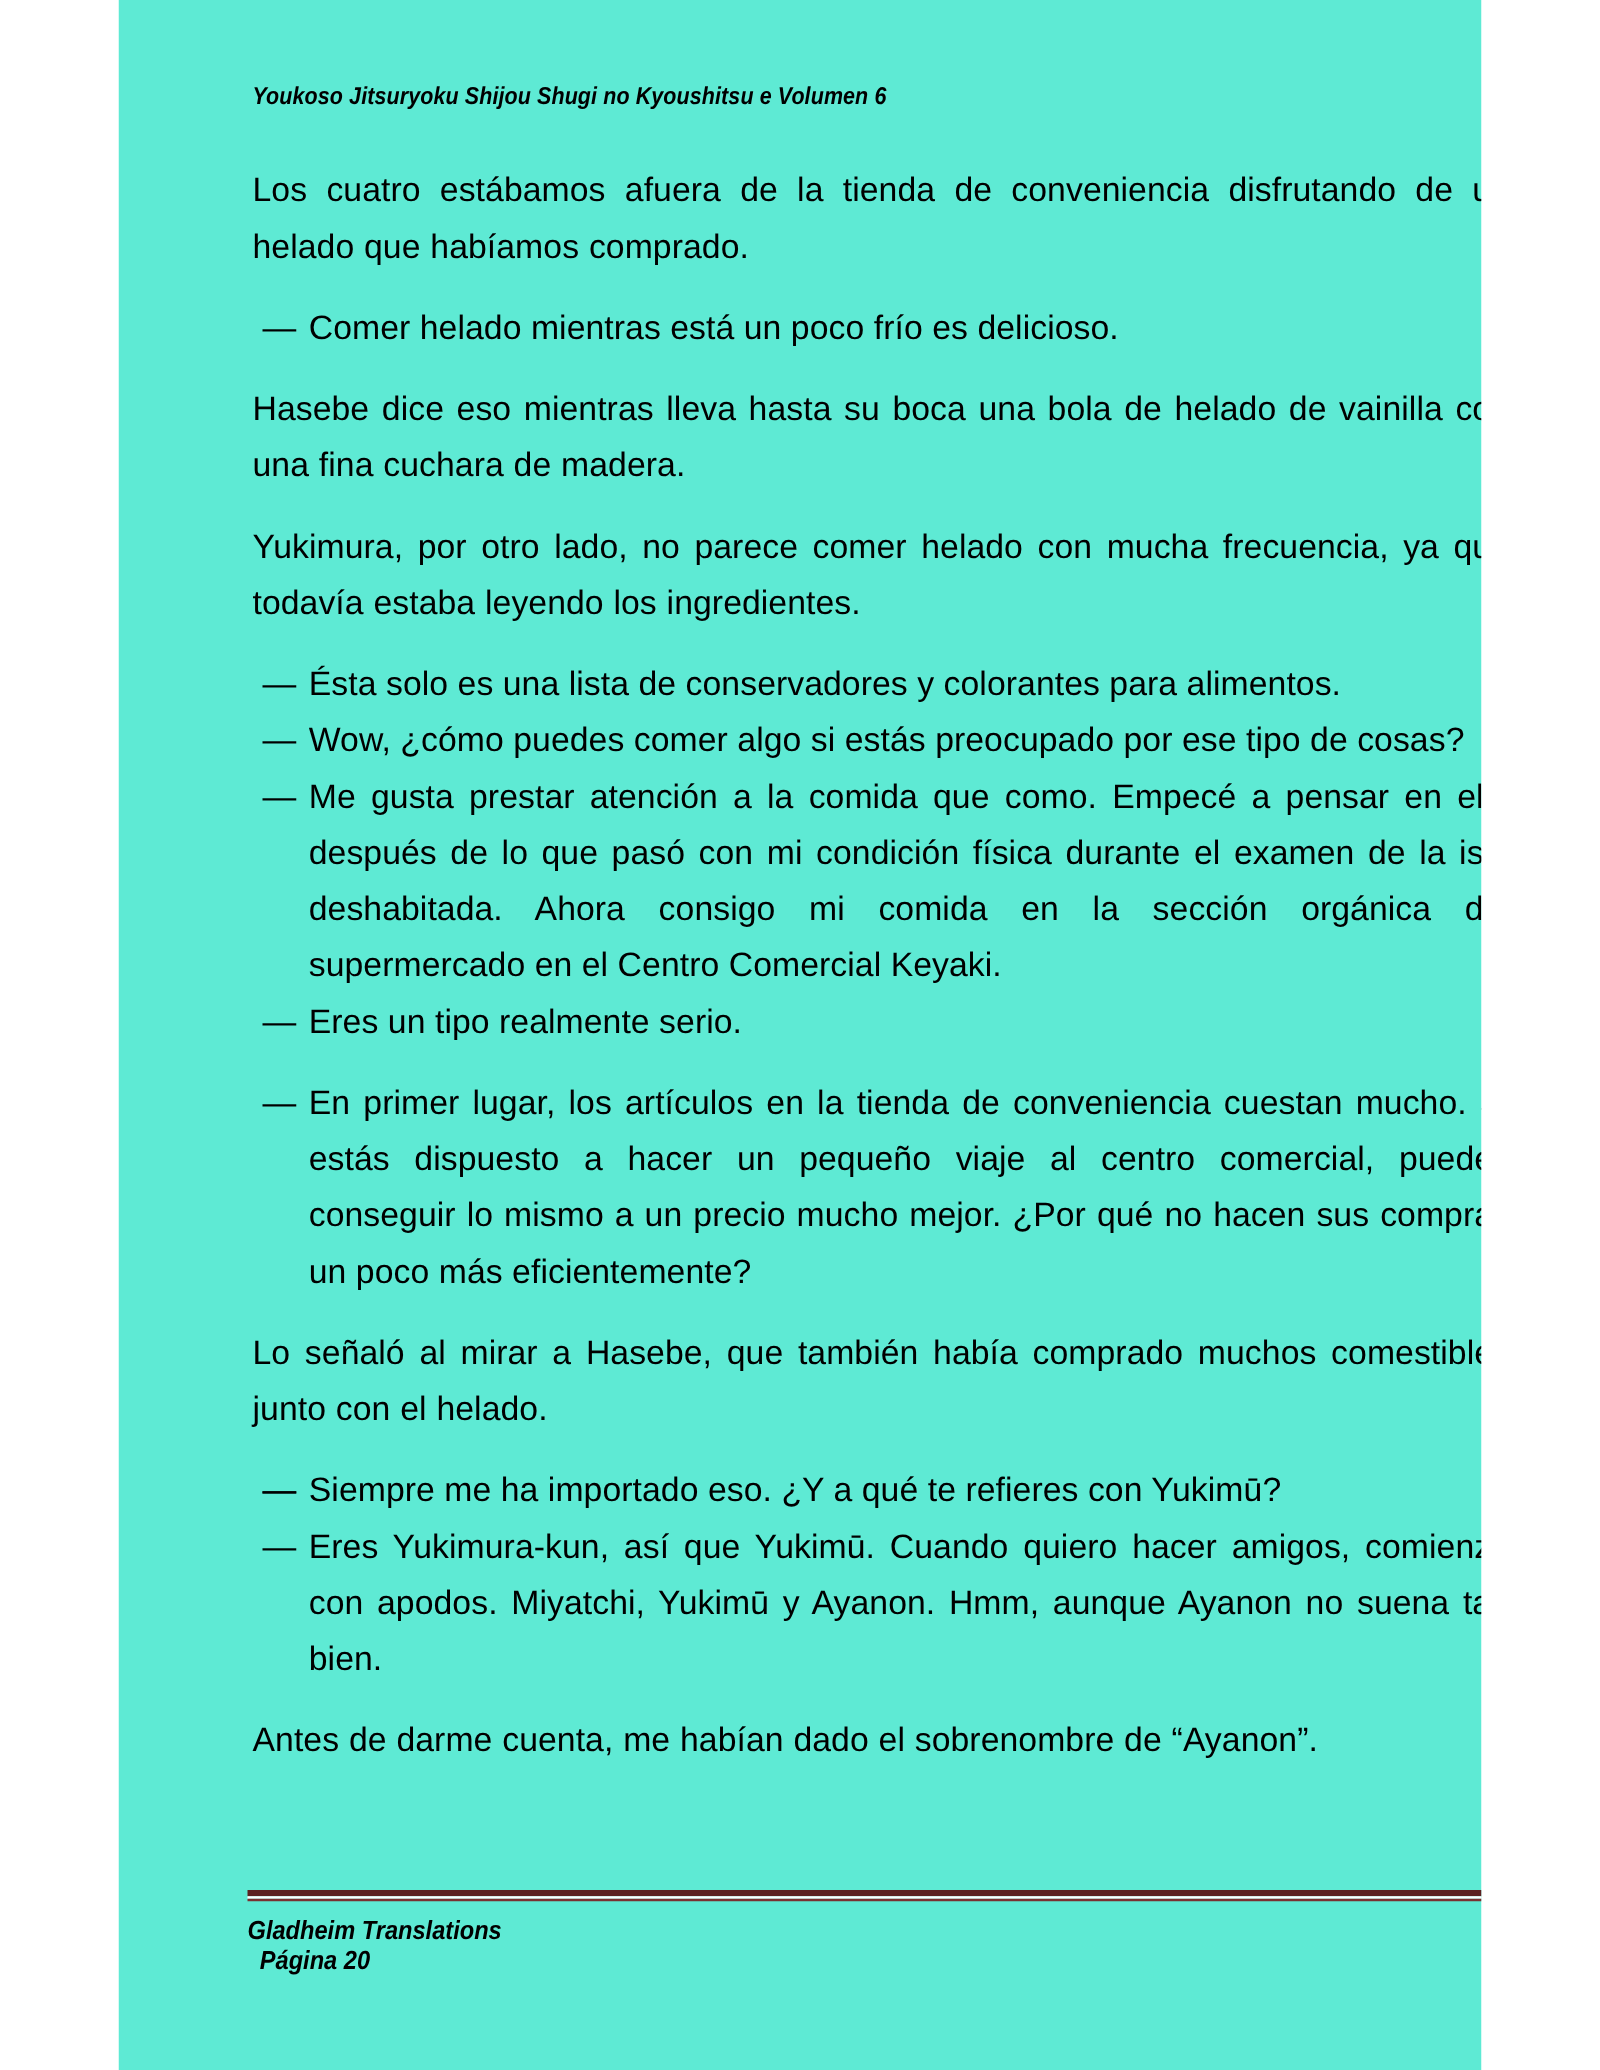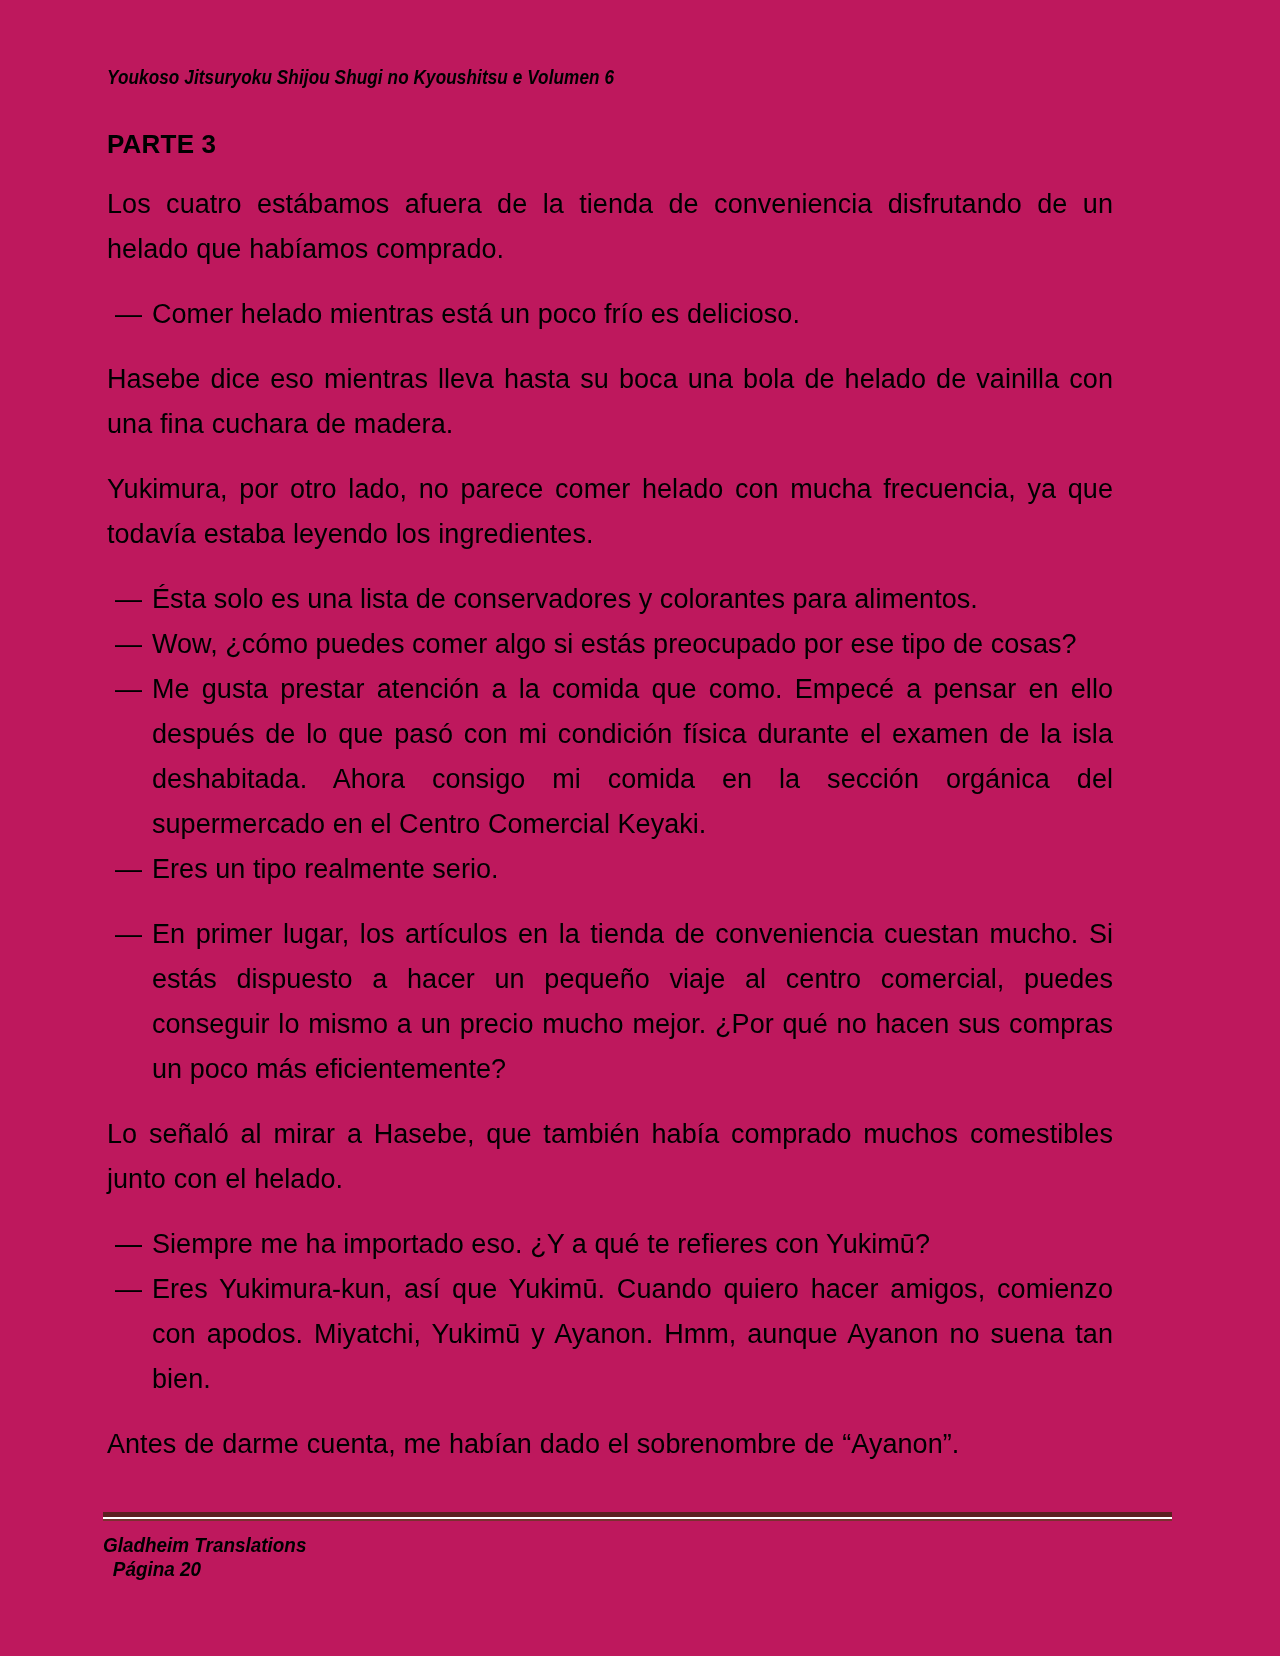--- a/index.html
+++ b/index.html
@@ -4,24 +4,24 @@
 <title>Document Page</title>
 <style>
   html, body {
     margin: 0;
     padding: 0;
     background: #ffffff;
   }
 
   .page {
     position: relative;
-    width: 1280px;
+    width: 1090px;
     height: 1656px;
     margin: 0 auto;
-    background: #be185d;
+    background: #5eead4;
     box-sizing: border-box;
     overflow: hidden;
     font-family: "Liberation Sans", "DejaVu Sans", sans-serif;
     color: #000000;
     text-decoration: underline;
   }
 
   
   .doc-header {
     position: absolute;
@@ -149,21 +149,20 @@
 <body>
 
 <div class="page">
 
   <div class="doc-header">
     <div class="doc-header-title">Youkoso Jitsuryoku Shijou Shugi no Kyoushitsu e Volumen 6</div>
   </div>
 
   <div class="content">
 
-    <h1 class="part-heading">PARTE 3</h1>
 
     <p class="para">Los cuatro estábamos afuera de la tienda de conveniencia disfrutando de un helado que habíamos comprado.</p>
 
     <div class="dialogue-group">
       <p class="dialogue-line">
         <span class="dash">—</span>
         <span>Comer helado mientras está un poco frío es delicioso.</span>
       </p>
     </div>
 

